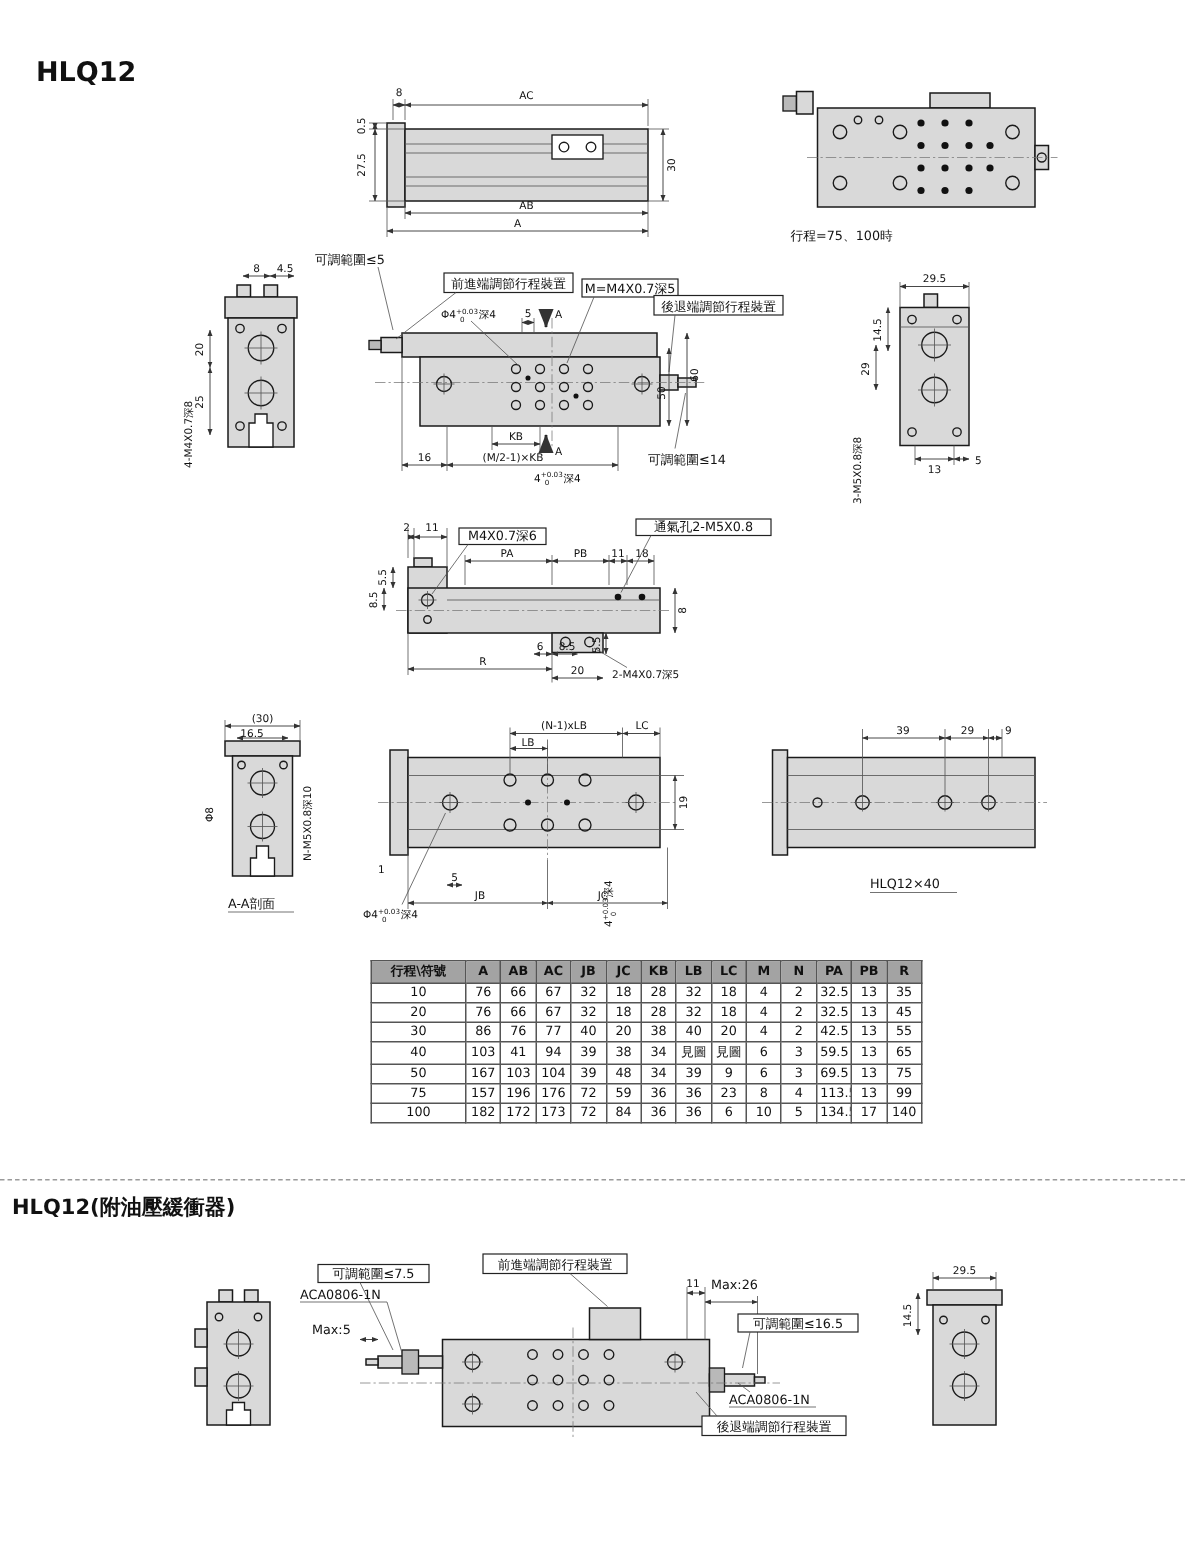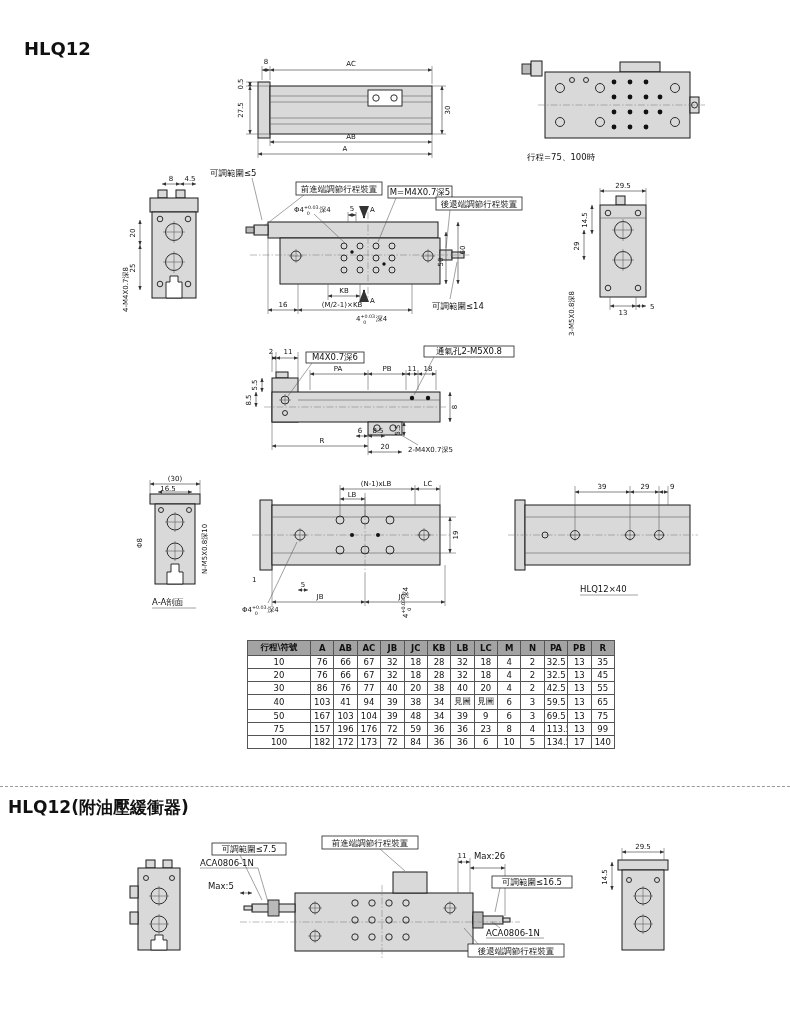--- a/index.html
+++ b/index.html
@@ -1,19 +1,19 @@
 <!DOCTYPE html>
 <html><head>
 <meta charset="utf-8">
 <style>
   html,body{margin:0;padding:0;background:#fff;}
   .page{position:relative;width:790px;height:1032px;background:#fff;overflow:hidden;
         font-family:"DejaVu Sans",sans-serif;color:#111;}
   .t1{position:absolute;left:24px;top:38px;font-size:18px;font-weight:bold;text-align:right;}
-  .t2{position:absolute;left:8px;top:796px;font-size:17px;font-weight:bold;}
+  .t2{position:absolute;left:8px;top:796px;font-size:14px;font-weight:bold;}
   .divider{position:absolute;left:0;top:786px;width:790px;border-top:1px dashed #9a9a9a;}
   svg{position:absolute;left:0;top:0;}
   svg text{font-family:"DejaVu Sans",sans-serif;fill:#111;}
   .d{font-size:7px;}
   .cj{font-size:8.5px;}
   .tol{font-size:4.8px;}
   .body{fill:#d9d9d9;stroke:#1a1a1a;stroke-width:1;}
   .dark{fill:#b9b9b9;stroke:#1a1a1a;stroke-width:.9;}
   .fw{fill:#fff;stroke:#1a1a1a;stroke-width:.9;}
   .thin{fill:none;stroke:#555;stroke-width:.55;}

